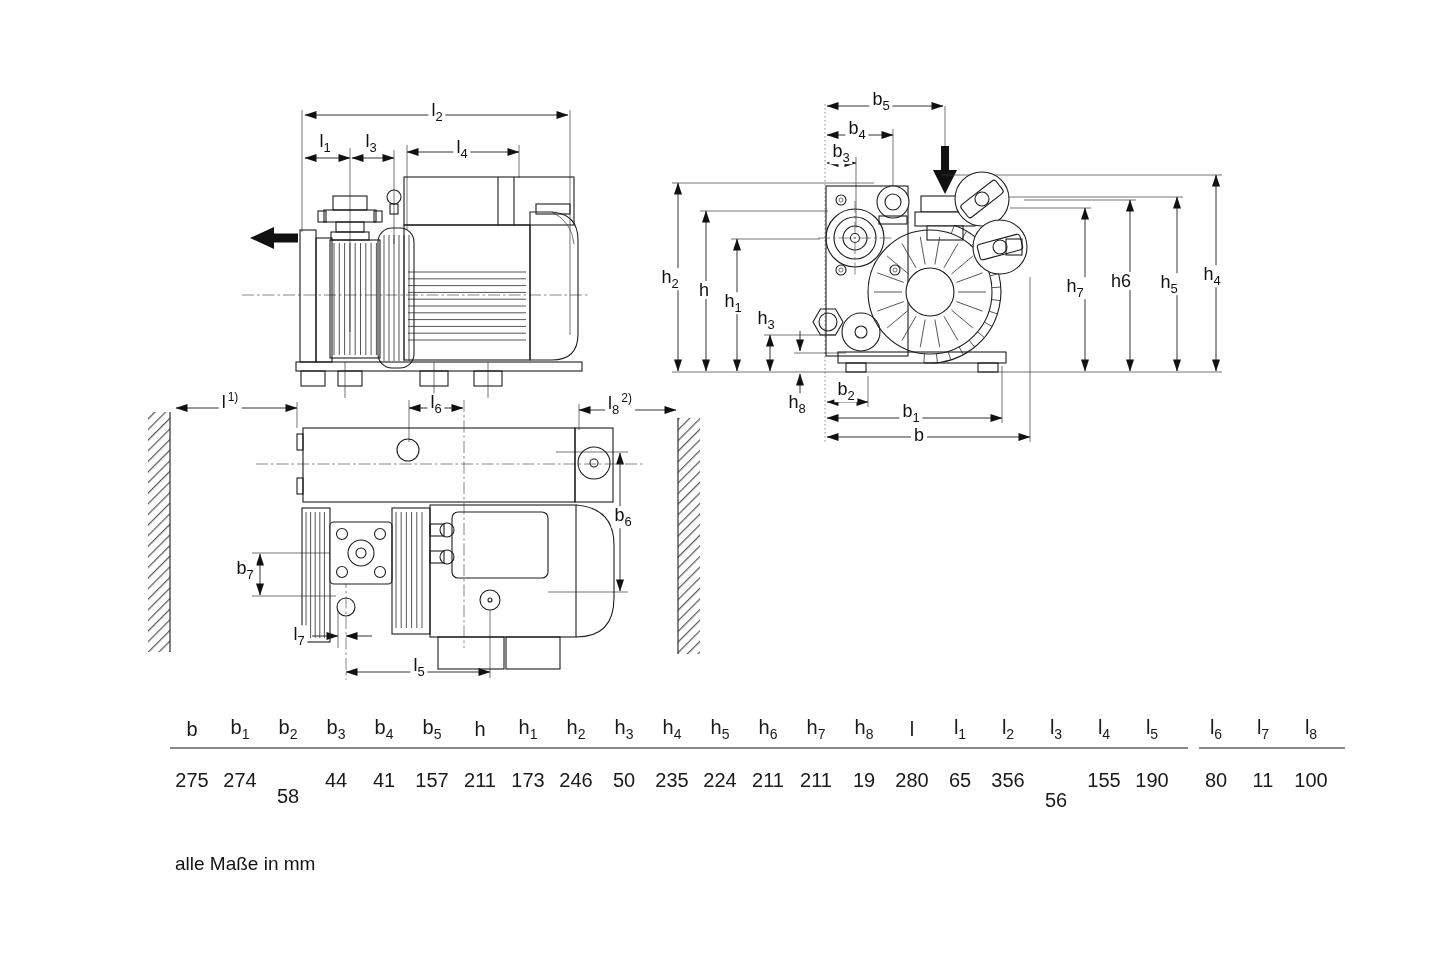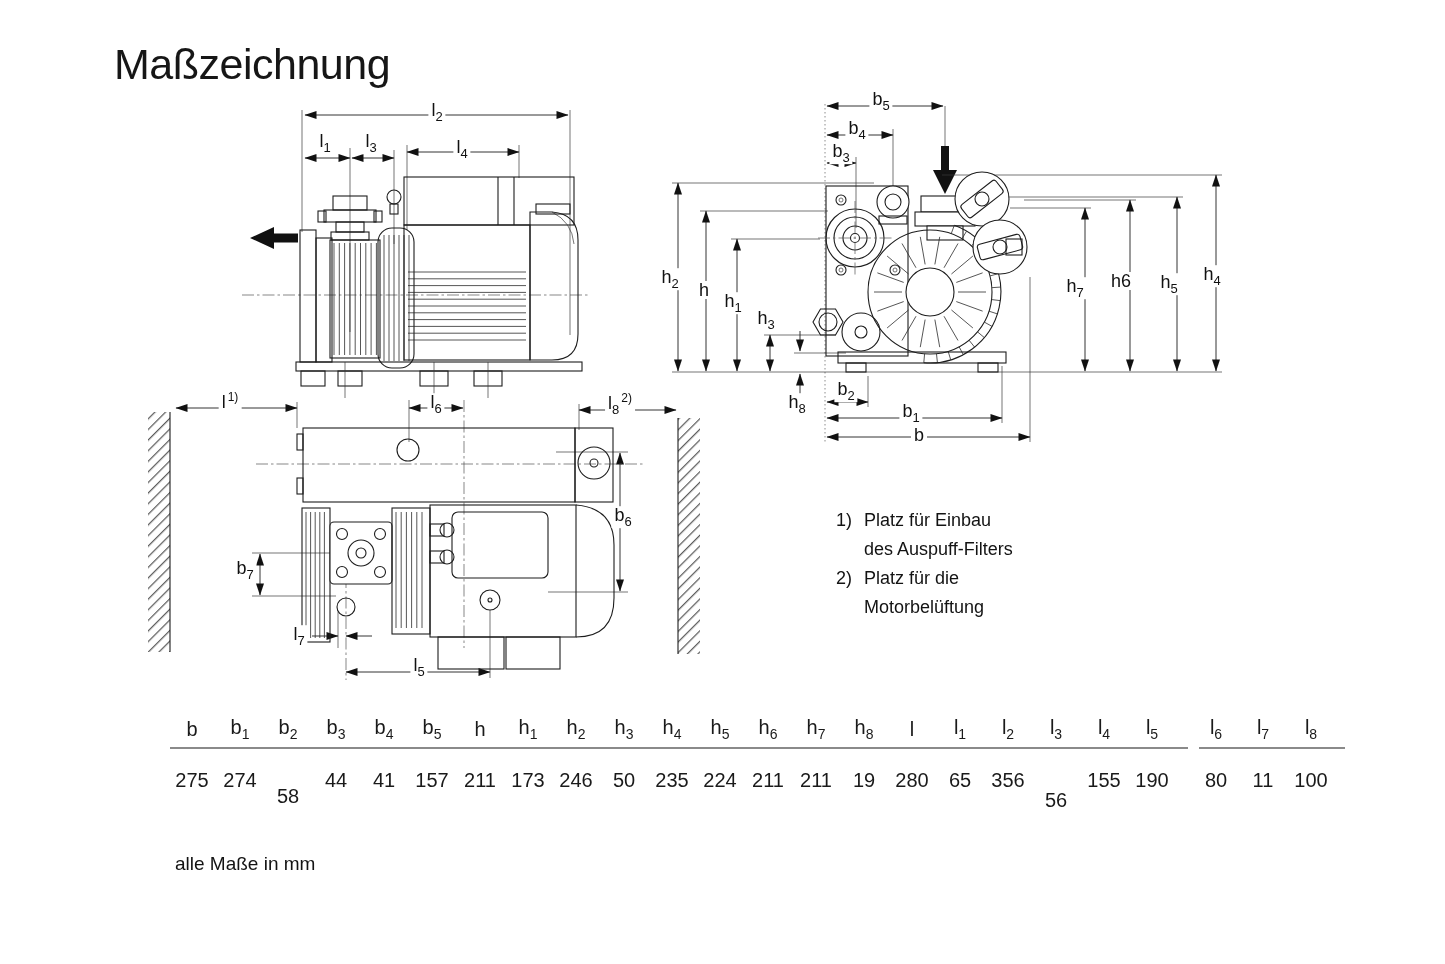--- a/index.html
+++ b/index.html
@@ -24,21 +24,20 @@
   .table-rule{position:absolute;top:747px;height:1.5px;background:#8a8a8a;}
   .th,.tv{position:absolute;transform:translate(-50%,-50%);font-size:20px;color:#1a1a1a;white-space:nowrap;line-height:1;}
   .th sub{font-size:14px;}
   #units-note{position:absolute;left:175px;top:853px;font-size:19px;color:#131313;}
 </style>
 </head>
 <body>
 
 <div id="page">
 
-  <h1 id="page-title">Maßzeichnung</h1>
 
   <svg width="1445" height="964" viewBox="0 0 1445 964">
     <defs>
       <marker id="ma" markerWidth="13" markerHeight="9" refX="12" refY="4.5" orient="auto-start-reverse" markerUnits="userSpaceOnUse">
         <path d="M0.5,0.5 L12.5,4.5 L0.5,8.5 Z" fill="#111"></path>
       </marker>
       <pattern id="hatch" patternUnits="userSpaceOnUse" width="7.5" height="7.5" patternTransform="rotate(-45)">
         <line x1="0" y1="3.5" x2="7.5" y2="3.5" stroke="#333" stroke-width="1"></line>
       </pattern>
     </defs>
@@ -327,26 +326,20 @@
       <span class="dim-label" style="left: 1212px; top: 276px;"><span class="db">h</span><sub>4</sub></span>
       <span class="dim-label" style="left: 230px; top: 401px;"><span class="db">l</span><sup>1)</sup></span>
       <span class="dim-label" style="left: 436px; top: 404px;"><span class="db">l</span><sub>6</sub></span>
       <span class="dim-label" style="left: 620px; top: 404px;"><span class="db">l</span><sub>8</sub><sup>2)</sup></span>
       <span class="dim-label" style="left: 623px; top: 517px;"><span class="db">b</span><sub>6</sub></span>
       <span class="dim-label" style="left: 245px; top: 570px;"><span class="db">b</span><sub>7</sub></span>
       <span class="dim-label" style="left: 299px; top: 636px;"><span class="db">l</span><sub>7</sub></span>
       <span class="dim-label" style="left: 419px; top: 667px;"><span class="db">l</span><sub>5</sub></span>
     </div>
 
-  <div class="footnotes">
-    <div class="fn-row"><span class="fn-marker">1)</span><span>Platz für Einbau</span></div>
-    <div class="fn-row"><span class="fn-marker"></span><span>des Auspuff-Filters</span></div>
-    <div class="fn-row"><span class="fn-marker">2)</span><span>Platz für die</span></div>
-    <div class="fn-row"><span class="fn-marker"></span><span>Motorbelüftung</span></div>
-  </div>
 
   <div id="dim-table">
     <div class="table-rule" style="left:170px;width:1018px;"></div>
     <div class="table-rule" style="left:1199px;width:146px;"></div>
   <span class="th" style="left: 192px; top: 729px;"><span>b</span></span>
       <span class="tv" style="left: 192px; top: 780px;">275</span>
       <span class="th" style="left: 240px; top: 729px;"><span>b</span><sub>1</sub></span>
       <span class="tv" style="left: 240px; top: 780px;">274</span>
       <span class="th" style="left: 288px; top: 729px;"><span>b</span><sub>2</sub></span>
       <span class="tv" style="left: 288px; top: 780px; margin-top: 16px;">58</span>

